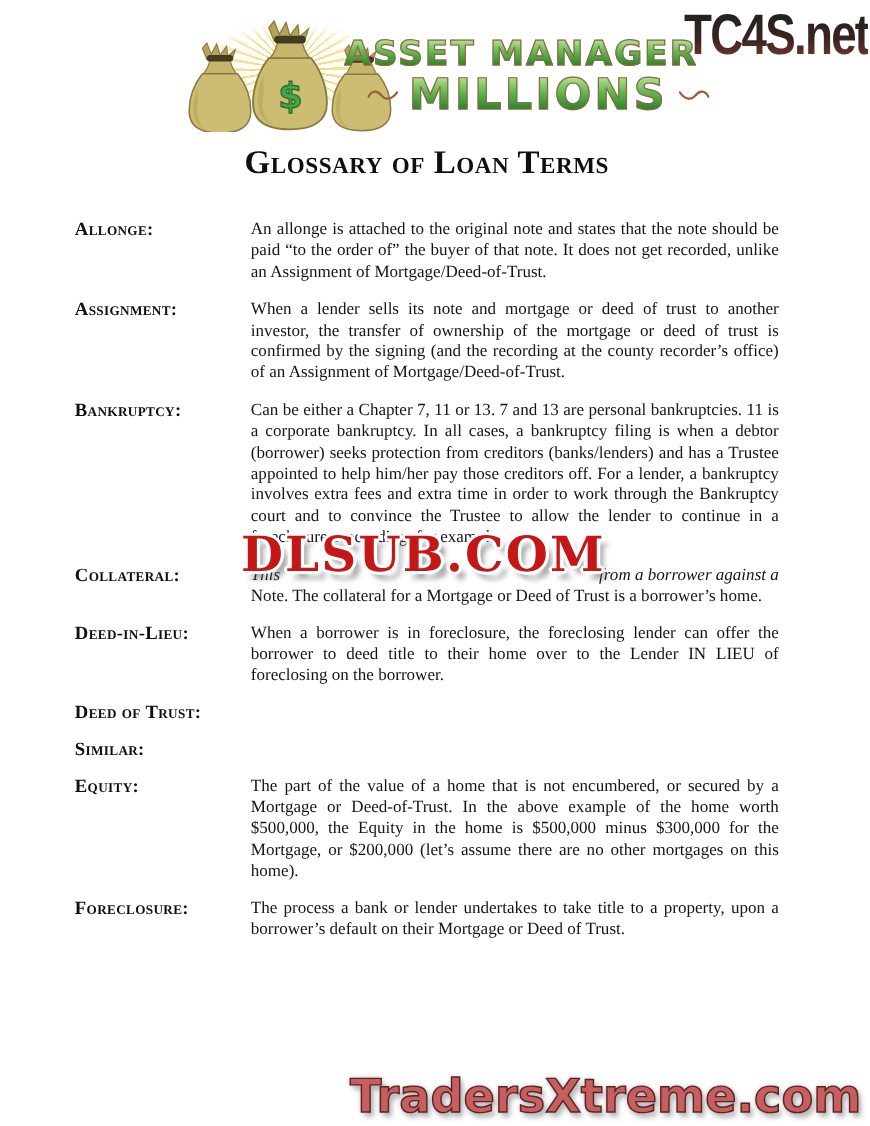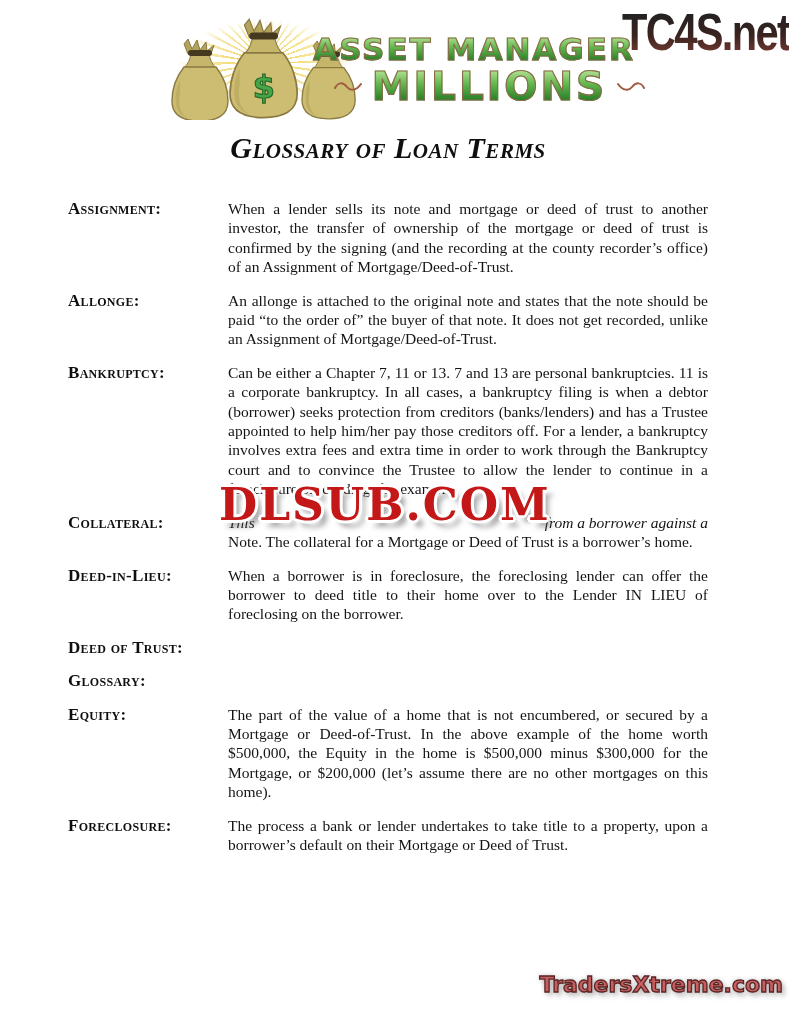--- a/index.html
+++ b/index.html
@@ -45,29 +45,29 @@
     font-family:"DejaVu Serif","Liberation Serif",serif;font-weight:900;
     font-size:44px;letter-spacing:2px;color:#c41717;
     text-shadow:
       -2px -2px 0 #fff, 2px -2px 0 #fff, -2px 2px 0 #fff, 2px 2px 0 #fff,
       -3px 0 0 #fff, 3px 0 0 #fff, 0 -3px 0 #fff, 0 3px 0 #fff,
       6px 7px 5px rgba(90,90,90,.5);
   }
   .tradersxtreme{
     position:absolute;right:8px;top:972px;z-index:6;
     font-family:"DejaVu Sans","Liberation Sans",sans-serif;font-weight:900;
-    font-size:22px;letter-spacing:0px;color:#c75e60;
+    font-size:42px;letter-spacing:0px;color:#c75e60;
     -webkit-text-stroke:1.3px #5a2423;
     text-shadow:0 0 5px rgba(170,170,170,.9), 3px 4px 5px rgba(130,130,130,.55);
   }
 
   
   .doc-title{
     position:absolute;top:131px;left:68px;width:640px;text-align:center;
-    font-variant:small-caps;font-weight:bold;font-size:30px;letter-spacing:.5px;color:#0f0f0f;font-style:italic;
+    font-variant:small-caps;font-weight:bold;font-size:30px;letter-spacing:.5px;color:#0f0f0f;
   }
   .content{position:absolute;top:199px;left:68px;width:640px;}
   .entry{display:flex;margin-bottom:14px;}
   .term{
     flex:0 0 160px;font-weight:bold;font-variant:small-caps;
     font-size:17px;letter-spacing:.3px;line-height:19.4px;color:#0f0f0f;
   }
   .def{
     flex:1 1 auto;text-align:justify;font-size:15.5px;line-height:19.4px;color:#141414;
     position:relative;
@@ -111,27 +111,27 @@
 
   <div class="tc4s">TC4S.net</div>
   <div class="dlsub">DLSUB.COM</div>
   <div class="tradersxtreme">TradersXtreme.com</div>
 
   <div class="doc-title">Glossary of Loan Terms</div>
 
   <div class="content">
 
     <div class="entry">
-      <span class="term">Assignment:</span>
-      <div class="def">When a lender sells its note and mortgage or deed of trust to another investor, the transfer of ownership of the mortgage or deed of trust is confirmed by the signing (and the recording at the county recorder’s office) of an Assignment of Mortgage/Deed-of-Trust.</div>
+      <span class="term">Allonge:</span>
+      <div class="def">An allonge is attached to the original note and states that the note should be paid “to the order of” the buyer of that note. It does not get recorded, unlike an Assignment of Mortgage/Deed-of-Trust.</div>
     </div>
 
     <div class="entry">
-      <span class="term">Allonge:</span>
-      <div class="def">An allonge is attached to the original note and states that the note should be paid “to the order of” the buyer of that note. It does not get recorded, unlike an Assignment of Mortgage/Deed-of-Trust.</div>
+      <span class="term">Assignment:</span>
+      <div class="def">When a lender sells its note and mortgage or deed of trust to another investor, the transfer of ownership of the mortgage or deed of trust is confirmed by the signing (and the recording at the county recorder’s office) of an Assignment of Mortgage/Deed-of-Trust.</div>
     </div>
 
     <div class="entry">
       <span class="term">Bankruptcy:</span>
       <div class="def">Can be either a Chapter 7, 11 or 13. 7 and 13 are personal bankruptcies. 11 is a corporate bankruptcy. In all cases, a bankruptcy filing is when a debtor (borrower) seeks protection from creditors (banks/lenders) and has a Trustee appointed to help him/her pay those creditors off. For a lender, a bankruptcy involves extra fees and extra time in order to work through the Bankruptcy court and to convince the Trustee to allow the lender to continue in a foreclosure proceeding, for example.</div>
     </div>
 
     <div class="entry">
       <span class="term">Collateral:</span>
       <div class="def">
@@ -146,21 +146,21 @@
     <div class="entry">
       <span class="term">Deed-in-Lieu:</span>
       <div class="def">When a borrower is in foreclosure, the foreclosing lender can offer the borrower to deed title to their home over to the Lender IN LIEU of foreclosing on the borrower.</div>
     </div>
 
     <div class="entry">
       <span class="term">Deed of Trust:</span>
     </div>
 
     <div class="entry">
-      <span class="term">Glossary:</span>
+      <span class="term">Similar:</span>
     </div>
 
     <div class="entry">
       <span class="term">Equity:</span>
       <div class="def">The part of the value of a home that is not encumbered, or secured by a Mortgage or Deed-of-Trust. In the above example of the home worth $500,000, the Equity in the home is $500,000 minus $300,000 for the Mortgage, or $200,000 (let’s assume there are no other mortgages on this home).</div>
     </div>
 
     <div class="entry">
       <span class="term">Foreclosure:</span>
       <div class="def">The process a bank or lender undertakes to take title to a property, upon a borrower’s default on their Mortgage or Deed of Trust.</div>

